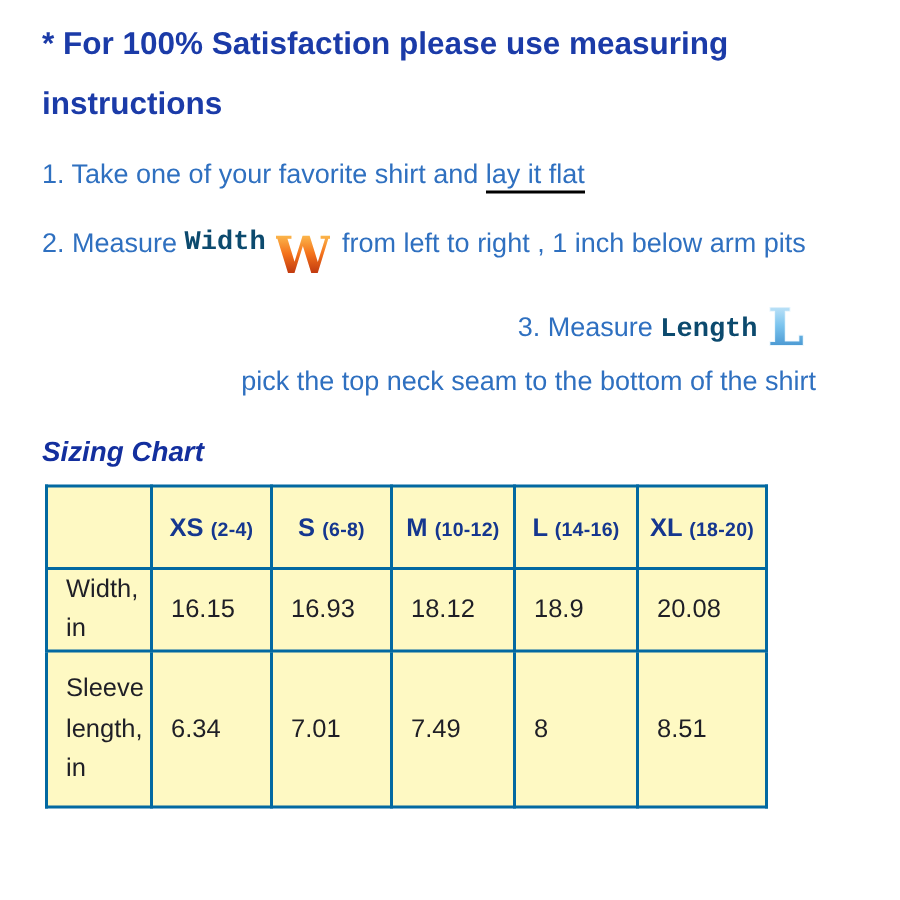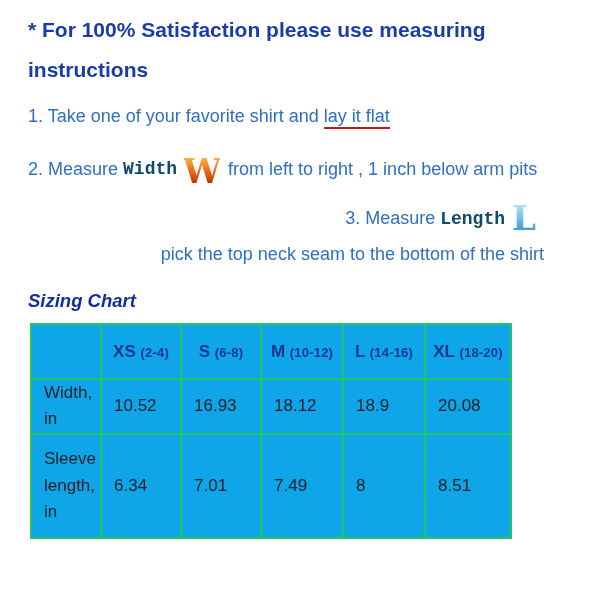--- a/index.html
+++ b/index.html
@@ -24,31 +24,30 @@
   .step {
     margin: 0;
     font-size: 18px;
     color: #2f70c0;
     line-height: 32px;
   }
   .step-1 { margin-top: 10px; }
   .step-2 {
     margin-top: 14px;
     display: flex;
-    align-items: center;
     min-height: 46px;
     white-space: pre;
   }
   .step-3 { margin-top: 8px; max-width: 516px; text-align: right; }
 
   .keyword { font-weight: bold; color: #0c4a6e; white-space: pre; font-family: Liberation Mono, monospace; }
   .prefix, .suffix { white-space: pre; }
 
   .underlined {
-    border-bottom: 2px solid #b91c1c;
+    border-bottom: 2px solid #000000;
     padding-bottom: 1px;
   }
 
   .letter-svg {
     display: inline-block;
     vertical-align: middle;
     margin: -6px 8px 0 7px;
   }
   .step-2 .letter-svg { margin-top: 0; }
 
@@ -60,23 +59,23 @@
     font-style: italic;
   }
 
   table.sizing {
     margin-top: 11px;
     margin-left: 2px;
     border-collapse: collapse;
     table-layout: fixed;
   }
   table.sizing th, table.sizing td {
-    border: 2px solid #22c55e;
+    border: 2px solid #0369a1;
     vertical-align: middle;
-    background: #0ea5e9;
+    background: #fef9c3;
   }
   table.sizing th {
     height: 53px;
     font-size: 17px;
     font-weight: bold;
     color: #15378f;
     text-align: center;
     padding: 0 2px;
     white-space: nowrap;
   }
@@ -140,21 +139,21 @@
         <tr>
       <th class="col-label"></th>
       <th class="col-size"><span class="size-name">XS</span> <span class="size-range">(2-4)</span></th>
       <th class="col-size"><span class="size-name">S</span> <span class="size-range">(6-8)</span></th>
       <th class="col-size-m"><span class="size-name">M</span> <span class="size-range">(10-12)</span></th>
       <th class="col-size-m"><span class="size-name">L</span> <span class="size-range">(14-16)</span></th>
       <th class="col-size-xl"><span class="size-name">XL</span> <span class="size-range">(18-20)</span></th>
     </tr>
     <tr class="r-width">
       <td class="row-label">Width, in</td>
-      <td>10.52</td>
+      <td>16.15</td>
       <td>16.93</td>
       <td>18.12</td>
       <td>18.9</td>
       <td>20.08</td>
     </tr>
     <tr class="r-sleeve">
       <td class="row-label">Sleeve length, in</td>
       <td>6.34</td>
       <td>7.01</td>
       <td>7.49</td>

